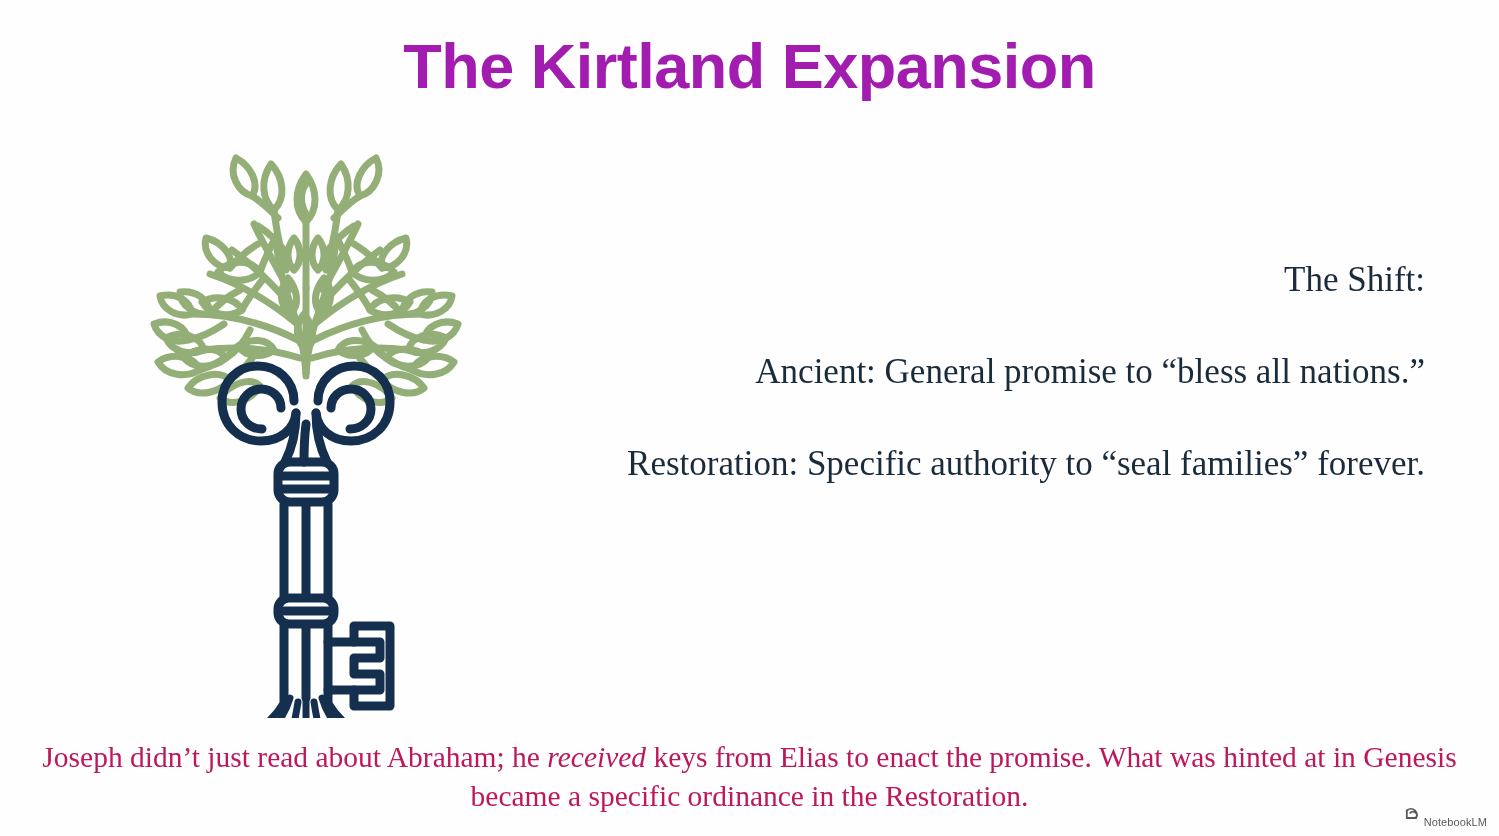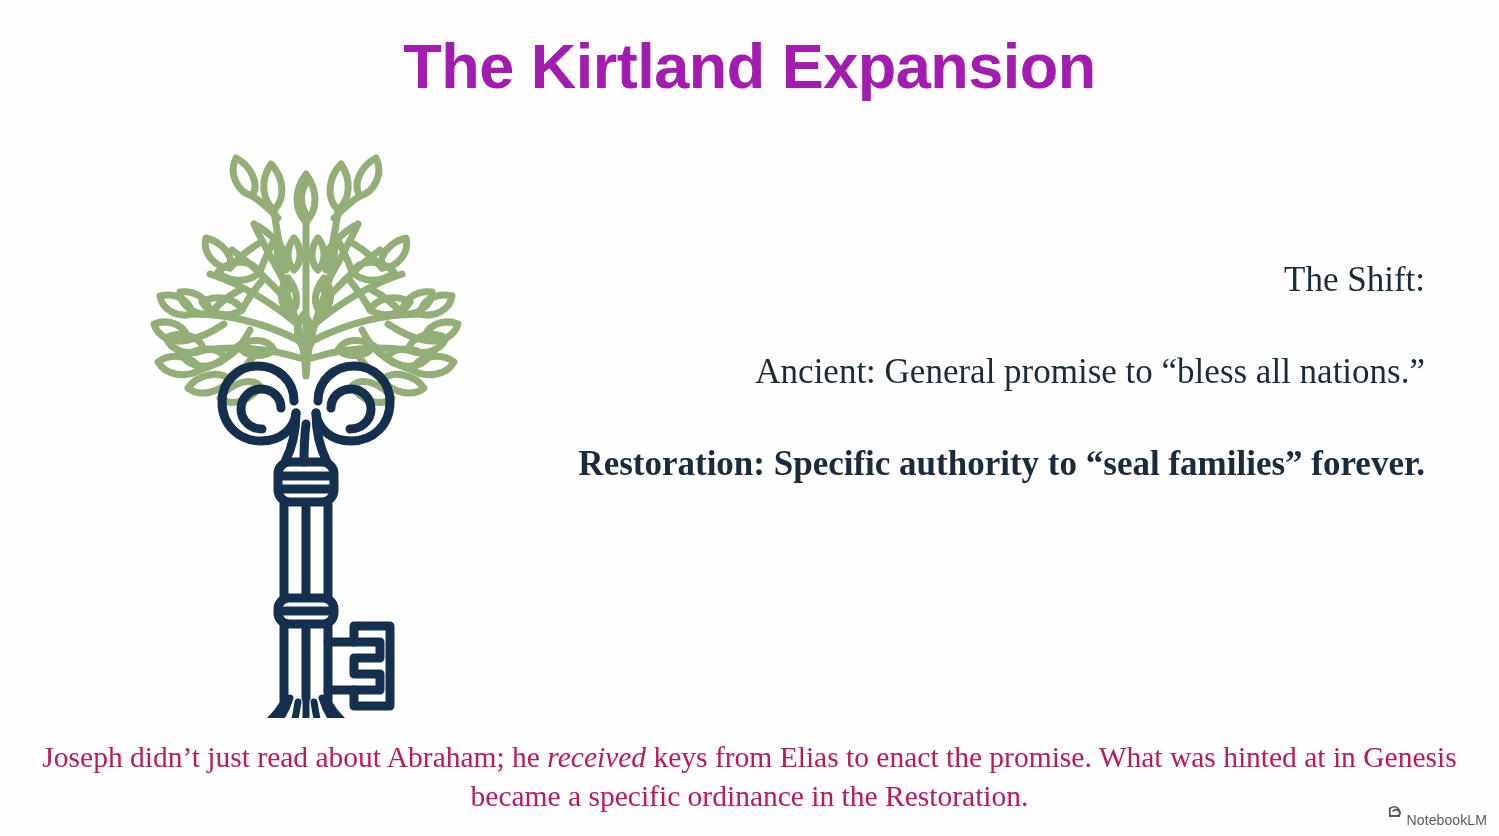--- a/index.html
+++ b/index.html
@@ -56,21 +56,20 @@
     color: #1A2B3C;
     font-size: 35px;
     line-height: 1.28;
     text-align: right;
   }
   .body-copy p {
     margin: 0 0 47px 0;
   }
   .body-copy p:last-child {
     margin-bottom: 0;
-    font-weight: bold;
   }
 
   
   .caption {
     position: absolute;
     left: 40px;
     top: 738px;
     width: 1419px;
     text-align: center;
     color: #be185d;
@@ -92,21 +91,21 @@
     color: #3c3c3c;
     opacity: 0.85;
   }
   .watermark .wm-icon {
     display: block;
     width: 15px;
     height: 15px;
   }
   .watermark .wm-text {
     font-family: "Liberation Sans", "DejaVu Sans", sans-serif;
-    font-size: 14px;
+    font-size: 11px;
     letter-spacing: 0.1px;
     color: #3c3c3c;
     margin-top: 18px;
   }
 </style>
 </head>
 <body>
 
 <div class="slide">
 

